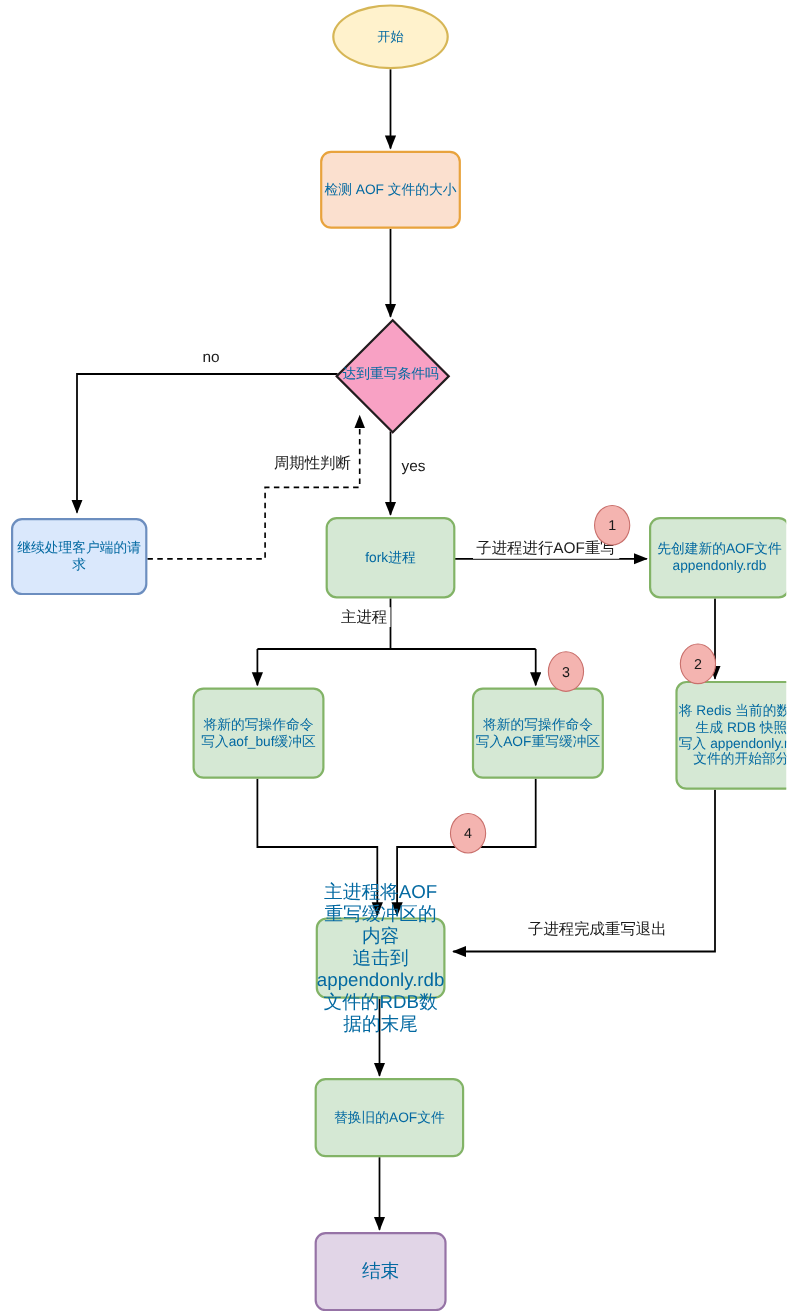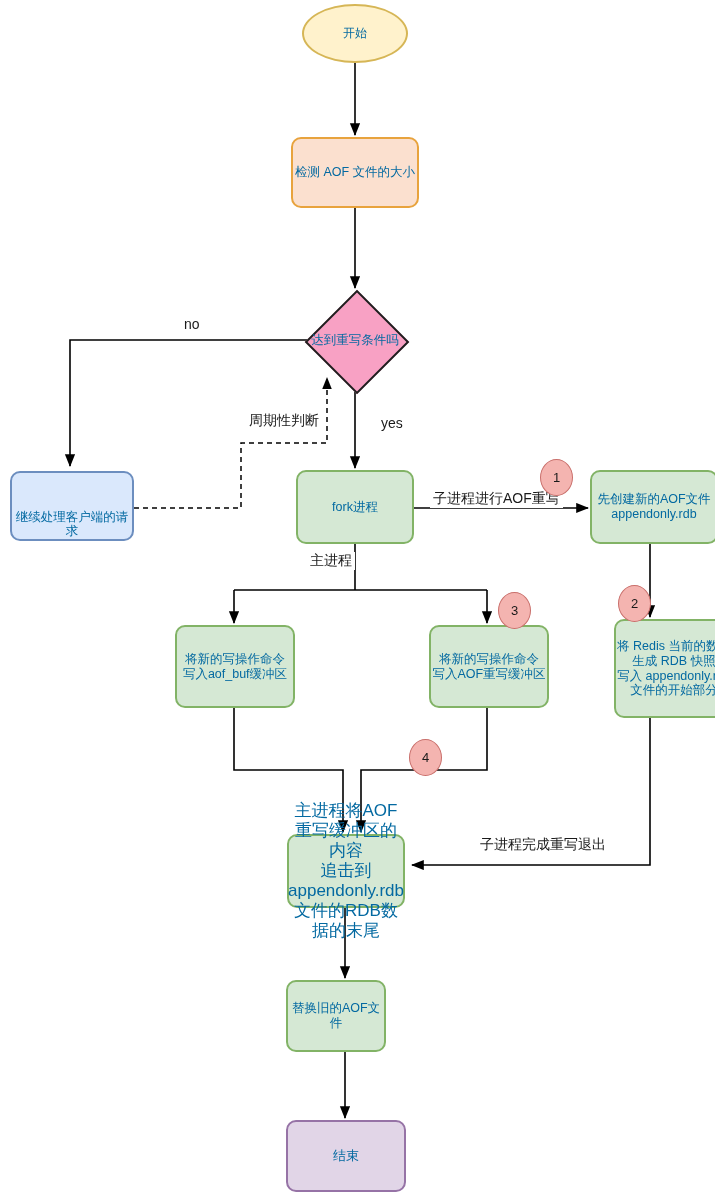--- a/index.html
+++ b/index.html
@@ -67,33 +67,32 @@
   .n-decision .dia-label {
     position: relative;
     z-index: 3;
     white-space: nowrap;
   }
   .n-blue {
     background: #dae8fc;
     border: 2px solid #6c8ebf;
     border-radius: 10px;
     font-size: 12.5px;
-    align-items: flex-end;
   }
   .n-green {
     background: #d5e8d4;
     border: 2px solid #82b366;
     border-radius: 10px;
     font-size: 12.5px;
   }
   .n-purple {
     background: #e1d5e7;
     border: 2px solid #9673a6;
     border-radius: 10px;
-    font-size: 13px;
+    font-size: 17px;
   }
   .badge {
     position: absolute;
     box-sizing: border-box;
     width: 33px;
     height: 37px;
     border-radius: 50%;
     background: #f4b4b0;
     border: 1.6px solid #c9706c;
     display: flex;
@@ -201,21 +200,21 @@
 写入AOF重写缓冲区</span>
   </div>
 
   <div class="node n-green" style="left:287px; top:834px; width:118px; height:74px; font-size:17px;">
     <span>主进程将AOF
 重写缓冲区的内容
 追击到appendonly.rdb
 文件的RDB数据的末尾</span>
   </div>
 
-  <div class="node n-green" style="left:286px; top:980px; width:100px; height:72px;">
+  <div class="node n-green" style="left:286px; top:980px; width:136px; height:72px;">
     <span>替换旧的AOF文件</span>
   </div>
 
   <div class="node n-purple" style="left:286px; top:1120px; width:120px; height:72px;">
     <span>结束</span>
   </div>
 
   <div class="badge" style="left:540px; top:459px;">
     <span>1</span>
   </div>
@@ -225,21 +224,21 @@
   <div class="badge" style="left:498px; top:592px;">
     <span>3</span>
   </div>
   <div class="badge" style="left:409px; top:739px;">
     <span>4</span>
   </div>
 
   <div class="edge-label" style="left:181px; top:316px;">
     <span>no</span>
   </div>
-  <div class="edge-label" style="left:378px; top:415px;">
+  <div class="edge-label" style="left:362px; top:415px;">
     <span>yes</span>
   </div>
   <div class="edge-label" style="left:246px; top:412px;">
     <span>周期性判断</span>
   </div>
   <div class="edge-label" style="left:430px; top:490px;">
     <span>子进程进行AOF重写</span>
   </div>
   <div class="edge-label" style="left:307px; top:552px;">
     <span>主进程</span>

